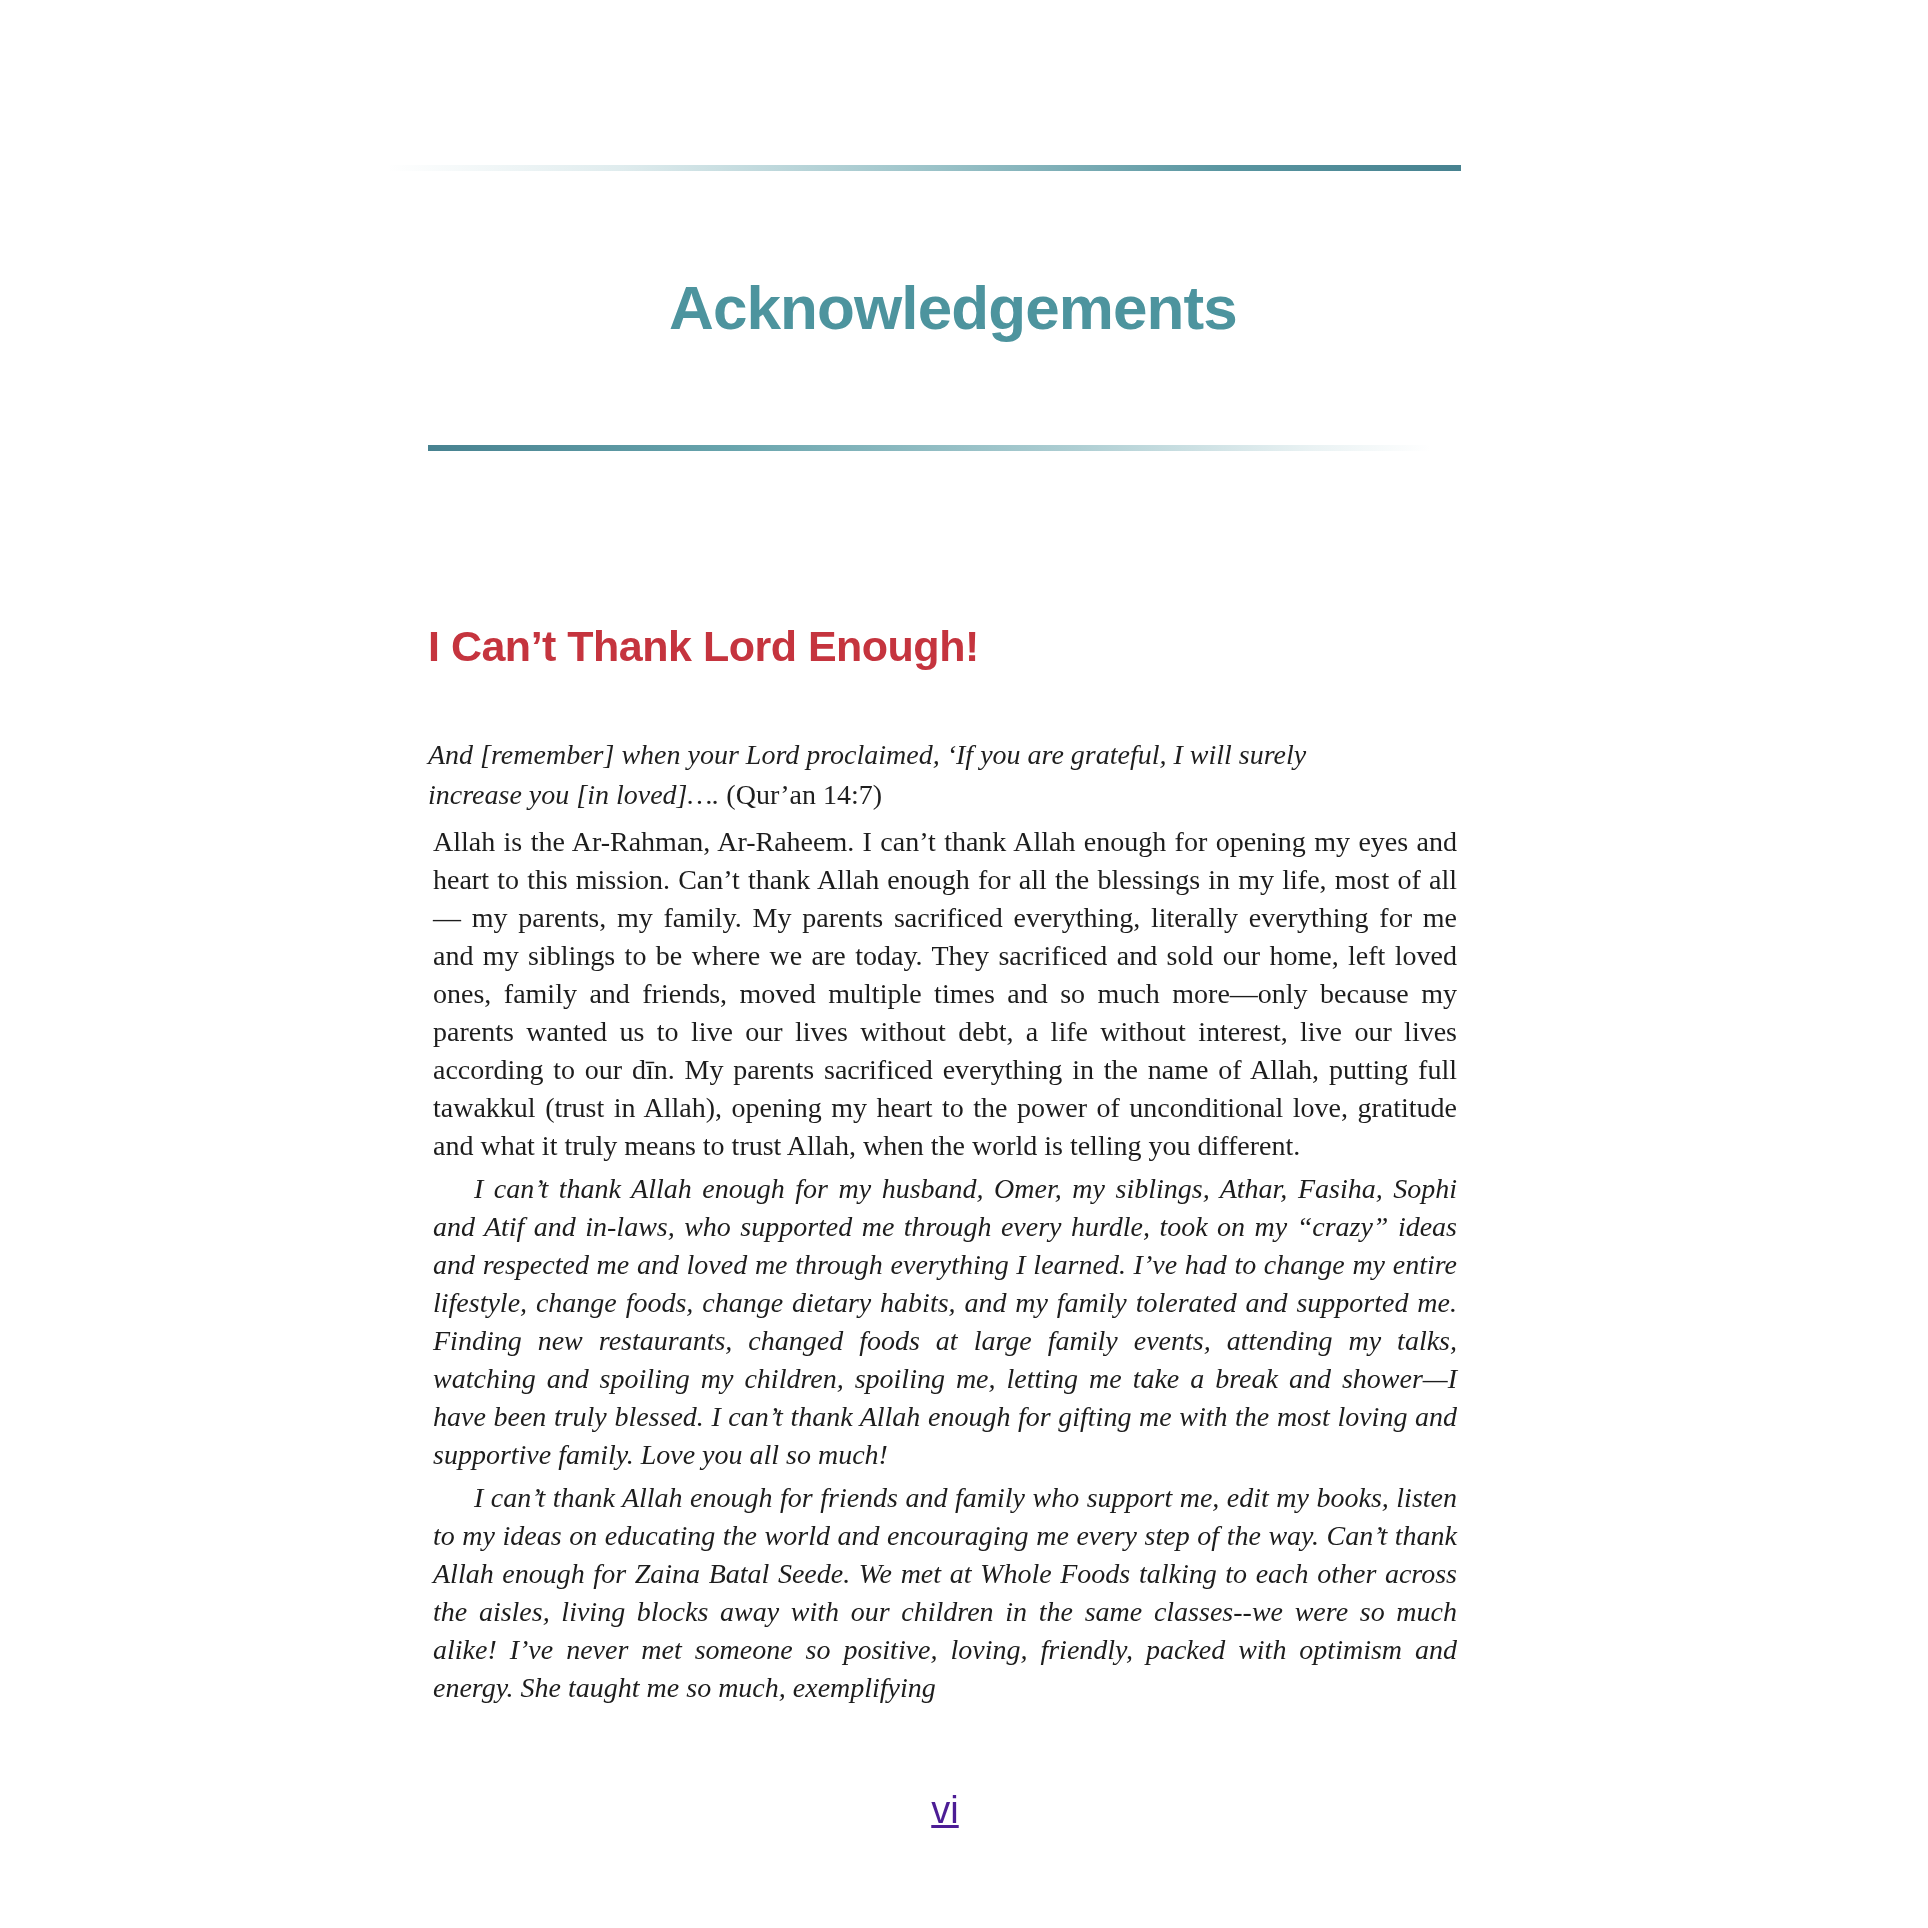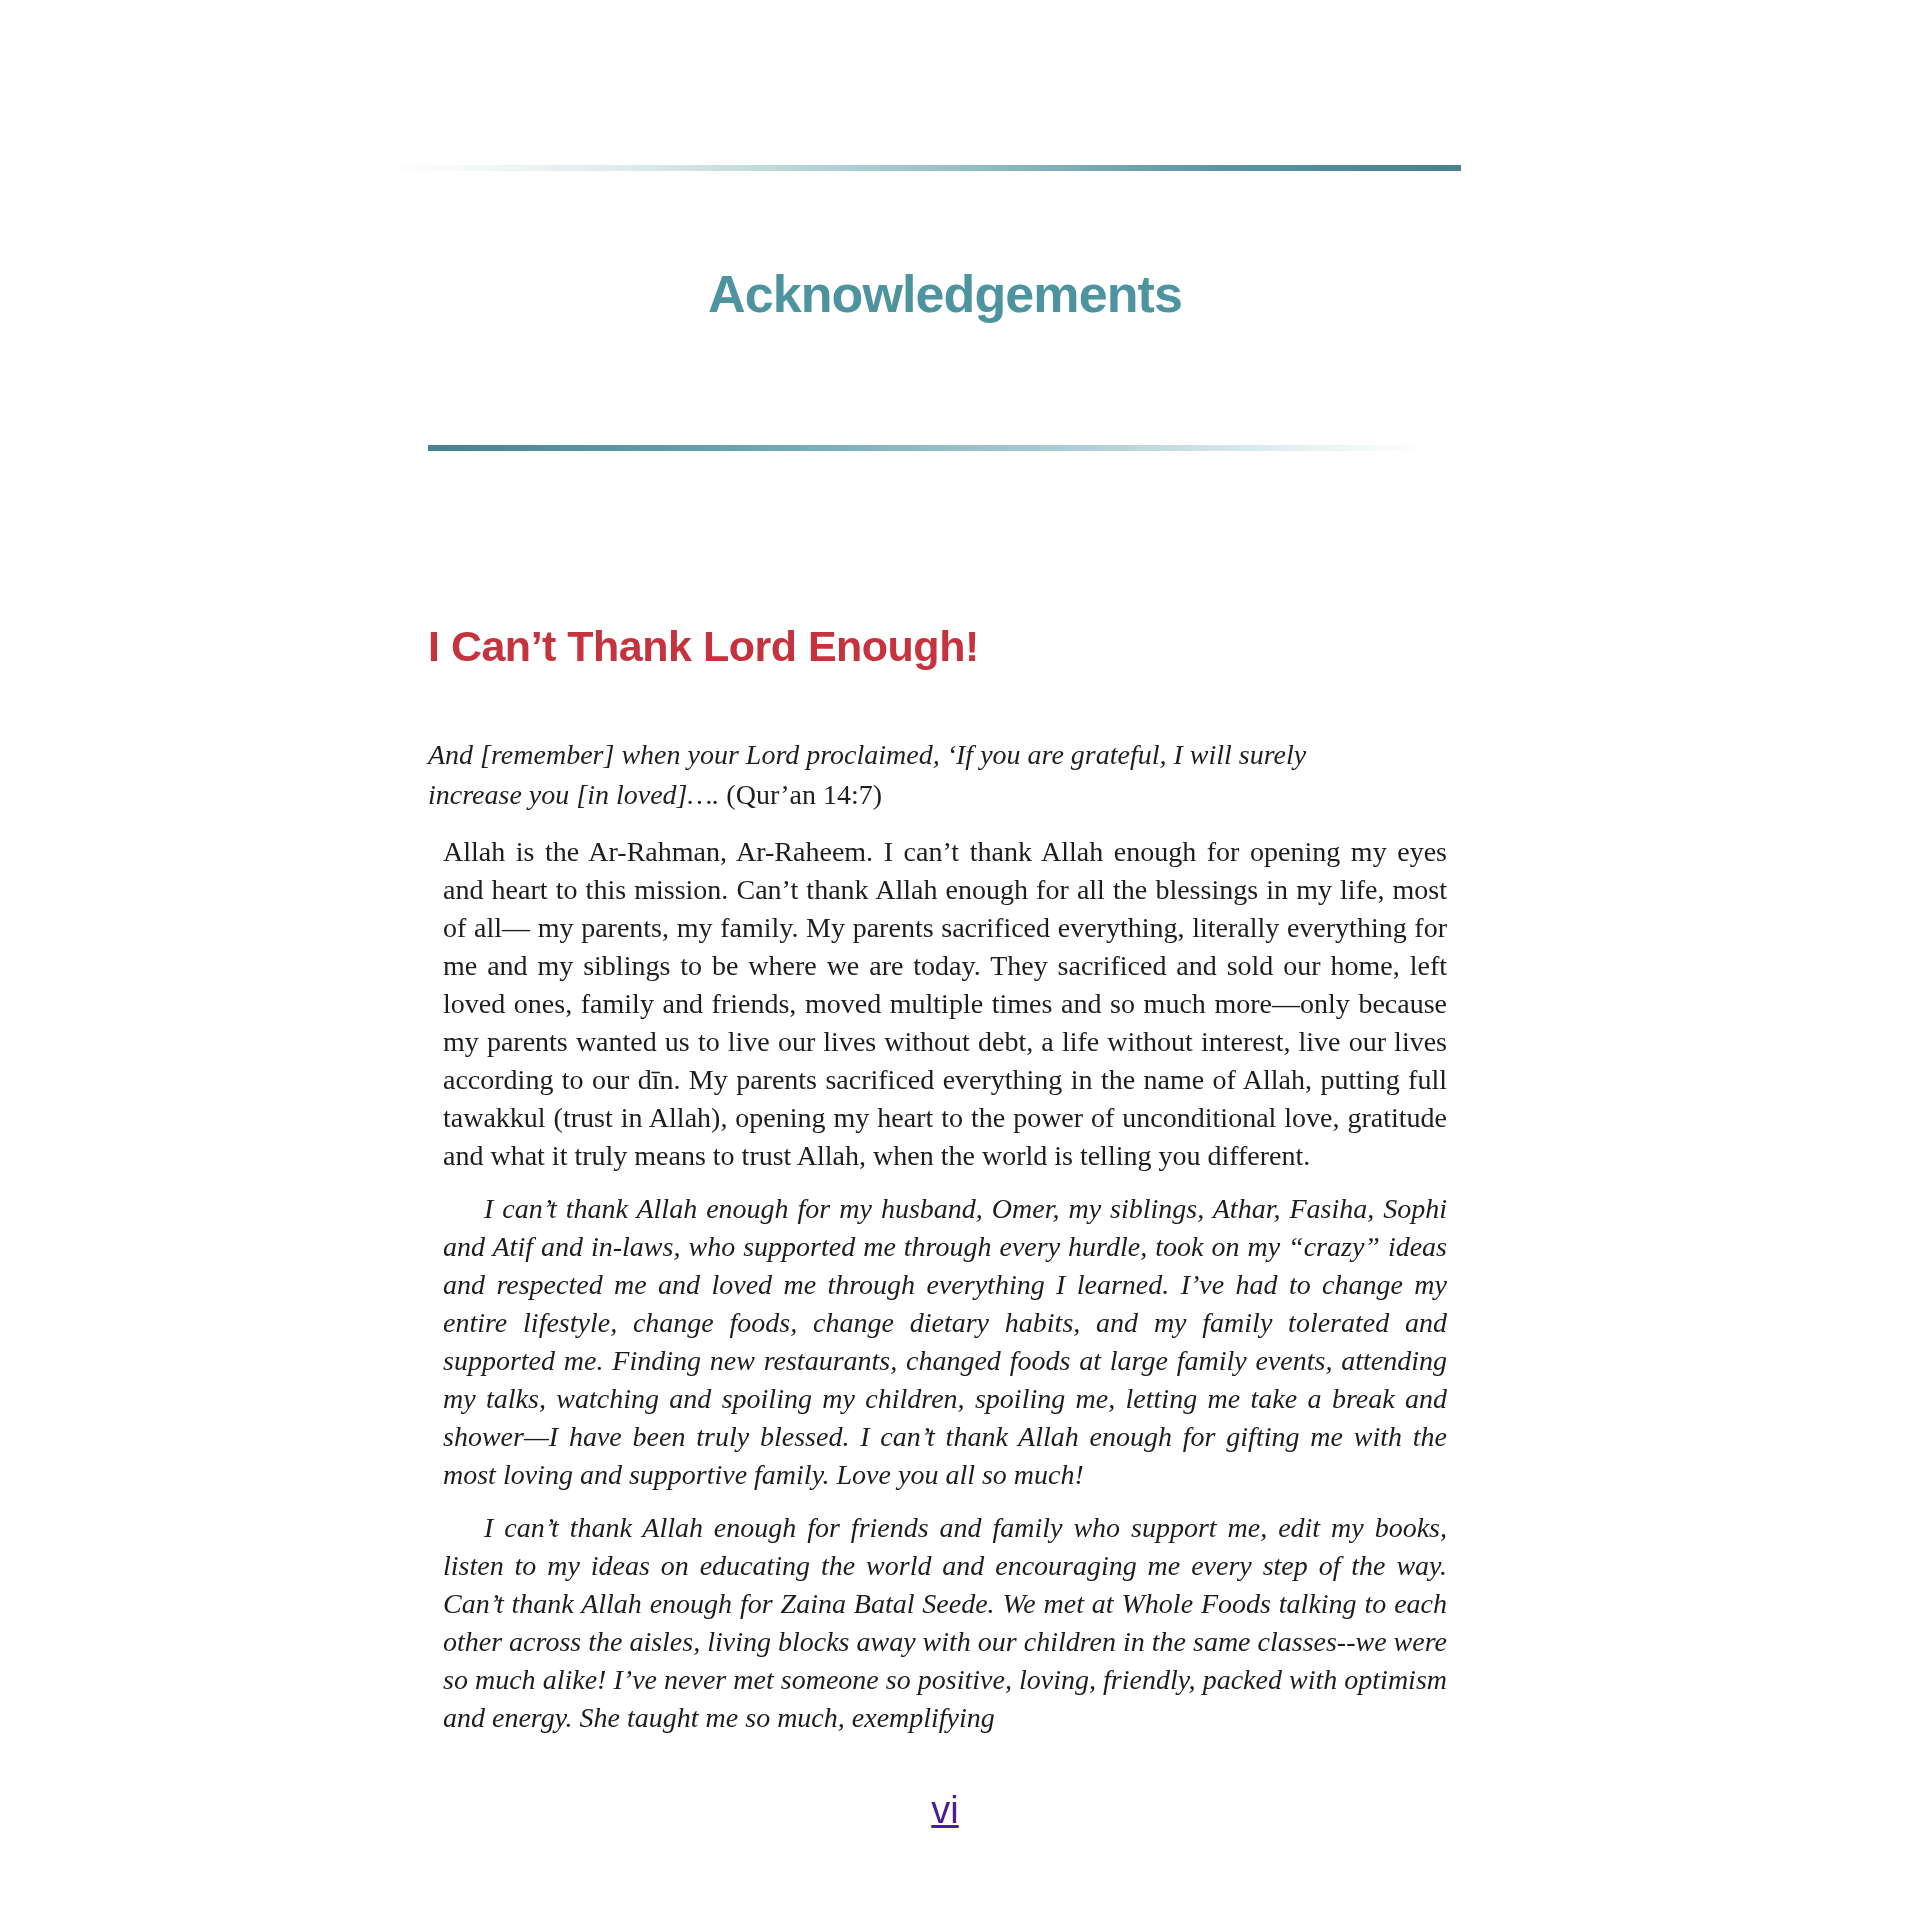--- a/index.html
+++ b/index.html
@@ -23,24 +23,24 @@
   .rule.bottom{
     left:428px;top:445px;width:1003px;
     background:linear-gradient(to right,
       #478290 0%,
       rgba(77,148,158,0.85) 30%,
       rgba(77,148,158,0.45) 65%,
       rgba(77,148,158,0.12) 88%,
       rgba(77,148,158,0) 100%);
   }
   .title{
-    position:absolute;left:428px;top:266px;width:1034px;margin:0;
+    position:absolute;left:428px;top:266px;width:1034px;margin:8px;
     text-align:center;
     font-family:"Liberation Sans", sans-serif;
-    font-weight:700;font-size:52px;line-height:1.1;
+    font-weight:700;font-size:62px;line-height:1.1;
     letter-spacing:-0.9px;
     color:var(--teal,#4d949e);
   }
   .section-heading{
     position:absolute;left:428px;top:623px;width:1034px;margin:0;
     font-family:"Liberation Sans", sans-serif;
     font-weight:700;font-size:43px;line-height:1.1;
     letter-spacing:-0.5px;
     color:var(--red,#c5343e);
   }
@@ -50,21 +50,21 @@
     font-size:28px;line-height:40px;
     color:#1f1f1f;
   }
   .quote .it{font-style:italic;}
   .quote .rm{font-style:normal;}
   .body-text{
     position:absolute;left:428px;top:818px;width:1034px;
     font-size:28px;line-height:38px;
     color:#1d1d1d;
   }
-  .body-text p{margin:15px;text-align:justify;}
+  .body-text p{margin:5px;text-align:justify;}
   .body-text p.indent{text-indent:41px;font-style:italic;}
   .folio{
     position:absolute;left:428px;top:1789px;width:1034px;
     text-align:center;
     font-family:"Liberation Sans", sans-serif;
     font-size:38px;color:#4c1d95;text-decoration:underline;
   }
 </style>
 </head>
 <body>

